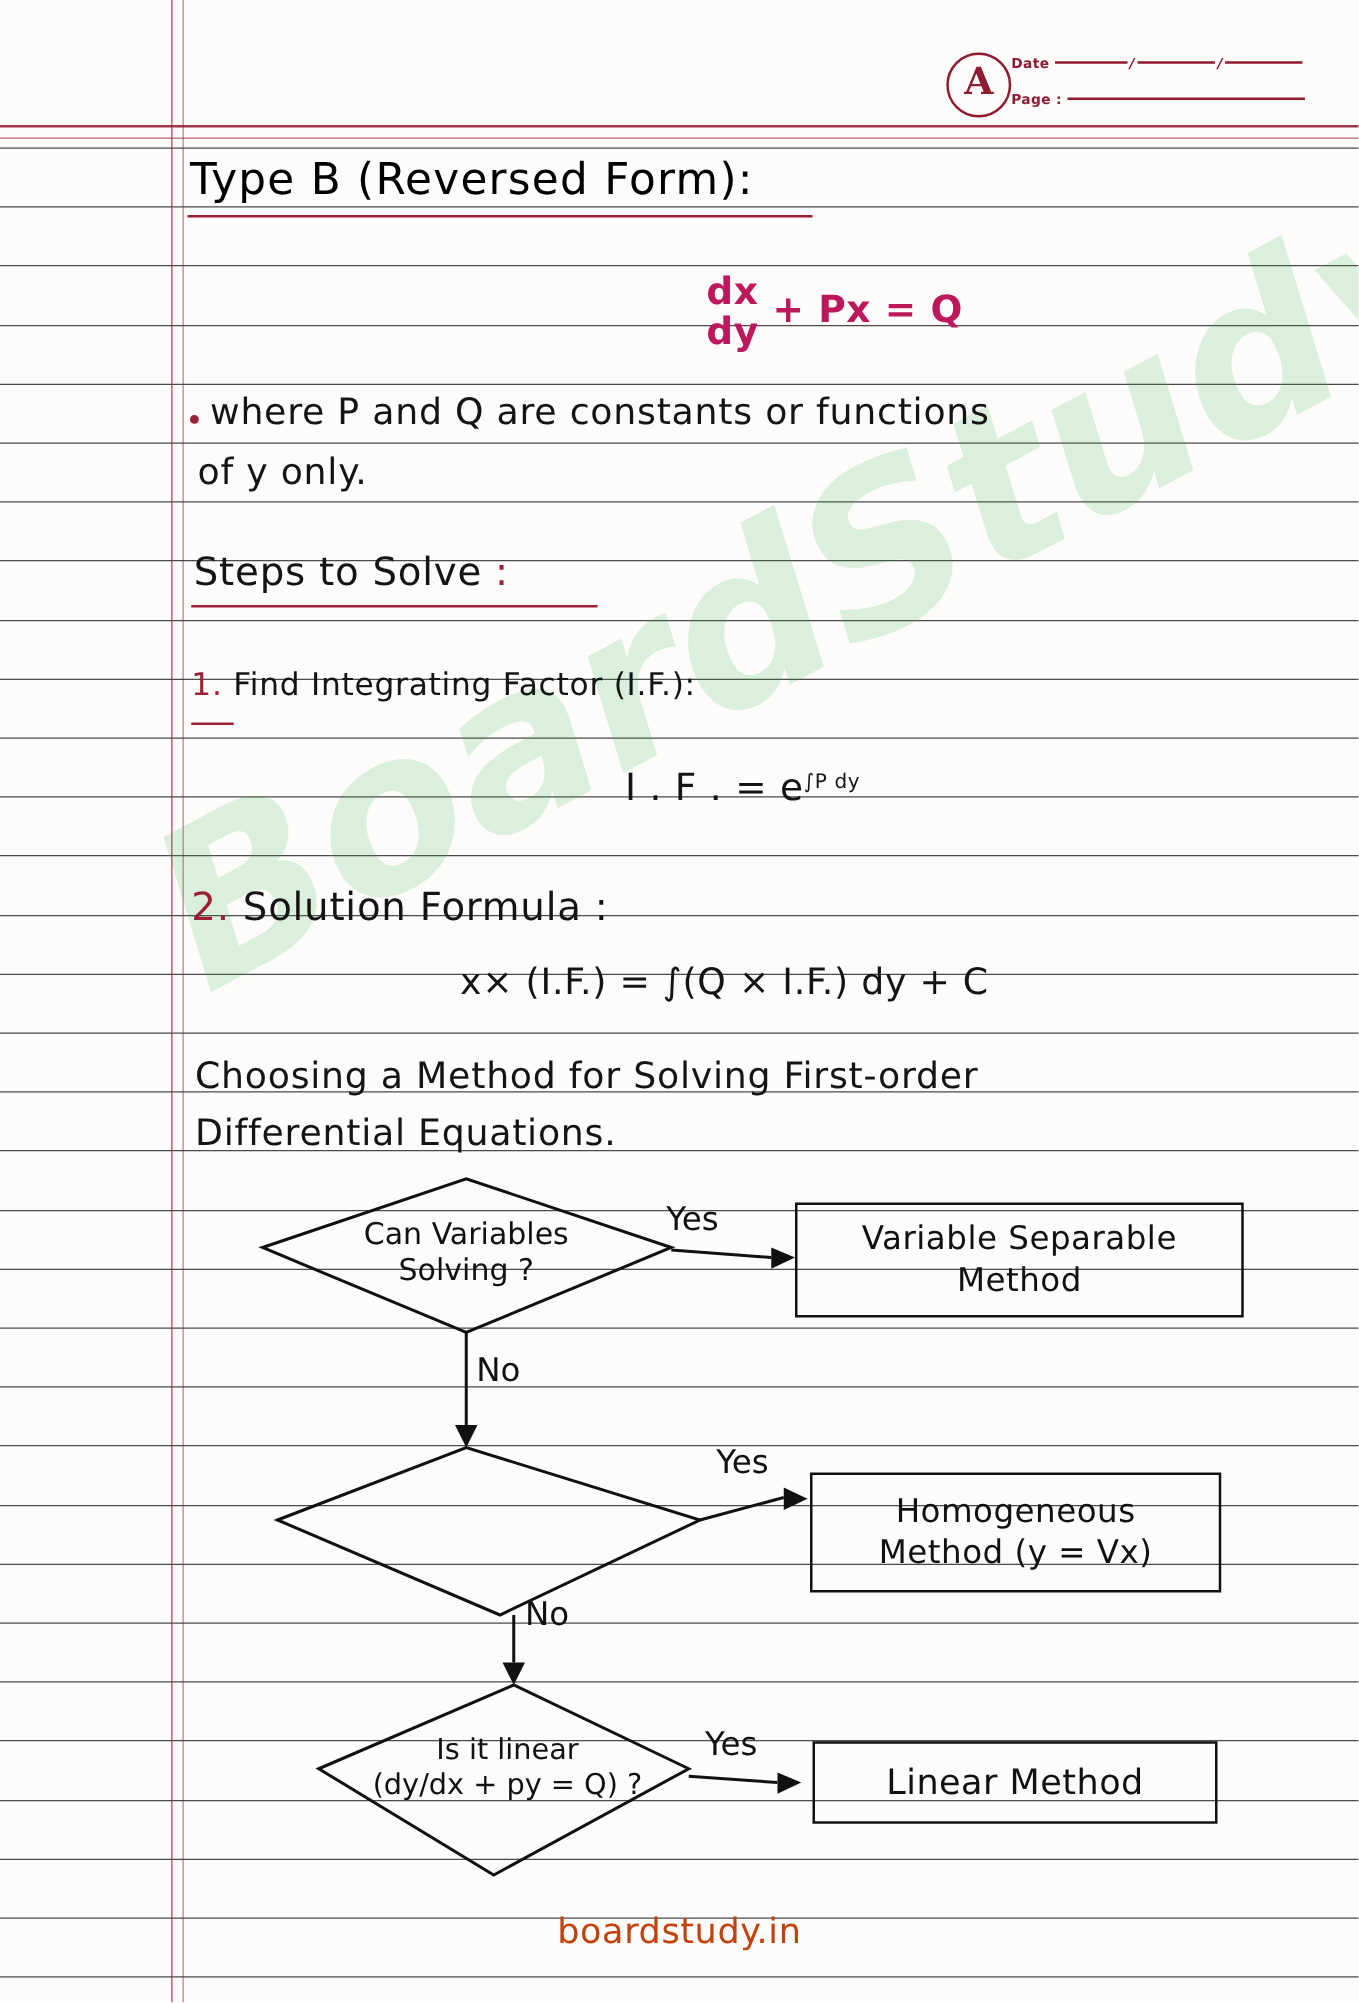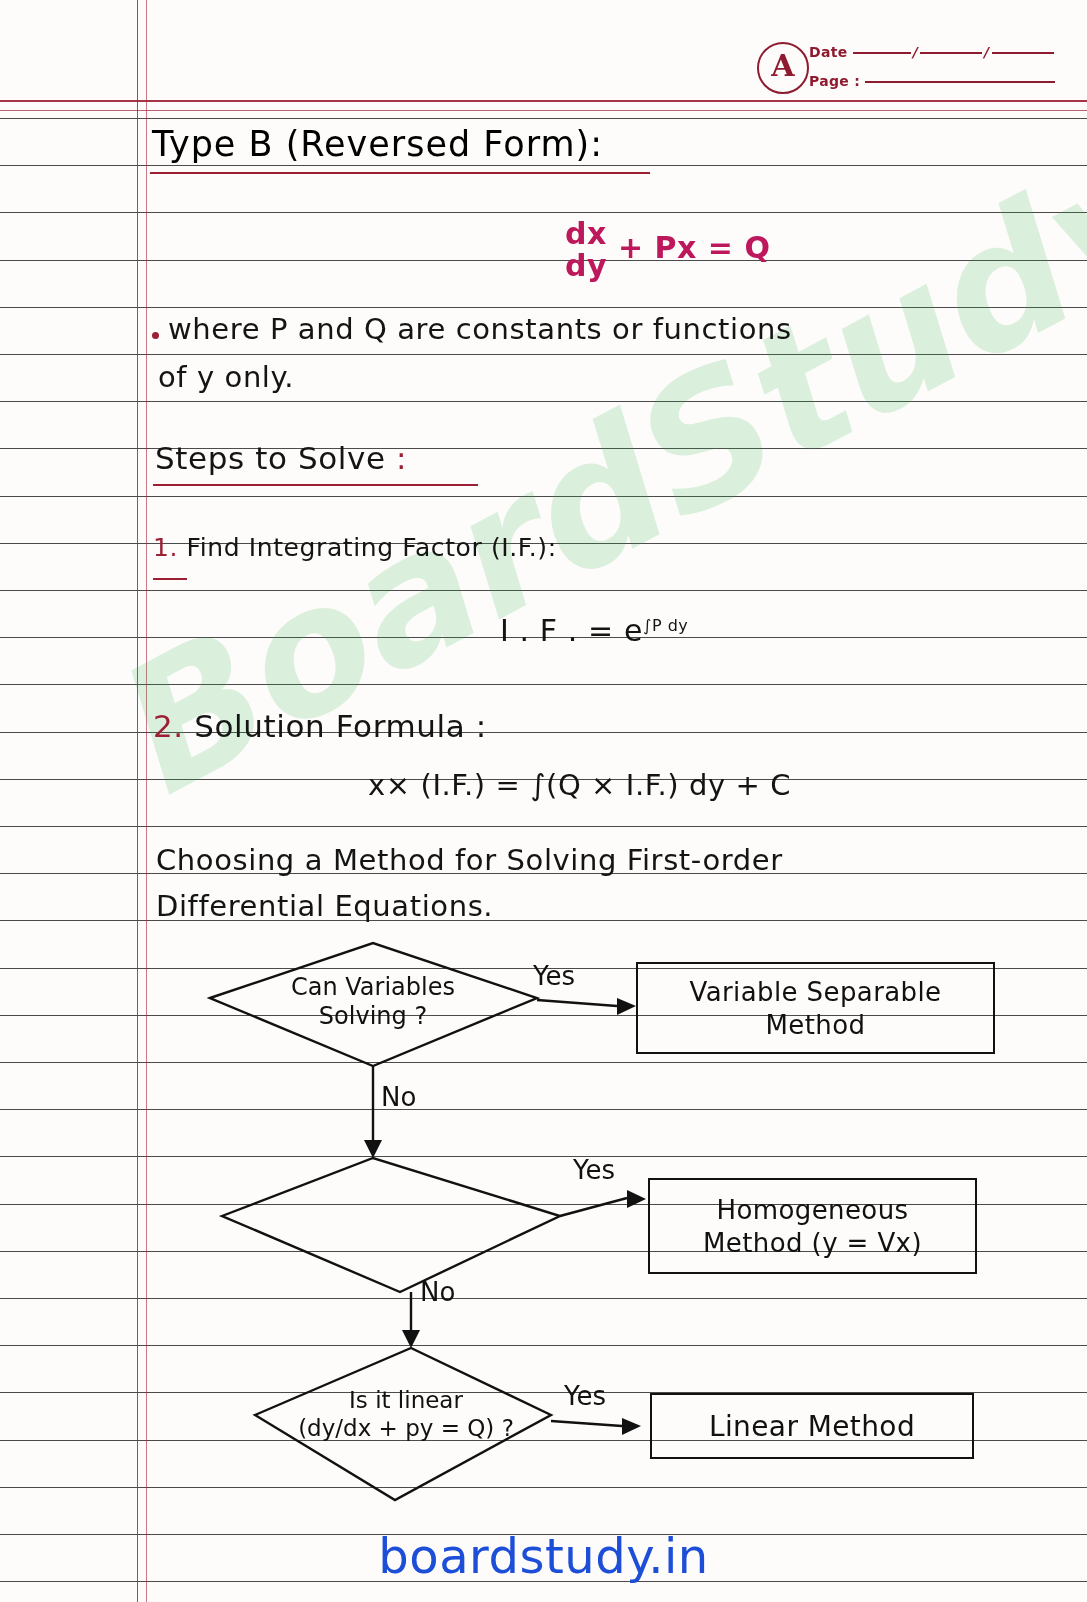--- a/index.html
+++ b/index.html
@@ -70,21 +70,21 @@
     font-size: 30px;
     line-height: 44px;
     text-align: center;
     color: #8e1b2f;
   }
   .stamp-row {
     position: absolute;
     left: 52px;
     font-family: "DejaVu Sans", sans-serif;
     font-weight: bold;
-    font-size: 14px;
+    font-size: 11px;
     letter-spacing: .3px;
     white-space: nowrap;
   }
   .stamp-row.r1 { top: 6px; }
   .stamp-row.r2 { top: 35px; }
   .stamp-rule {
     display: inline-block;
     border-bottom: 2px solid #8e1b2f;
     vertical-align: 3px;
   }
@@ -229,22 +229,22 @@
     white-space: nowrap;
     pointer-events: none;
   }
   .footer-brand {
     position: absolute;
     left: 0;
     top: 1528px;
     width: 1087px;
     text-align: center;
     font-family: "DejaVu Sans", sans-serif;
-    font-size: 48px;
-    color: #1d4ed8;
+    font-size: 28px;
+    color: #c2410c;
     letter-spacing: .5px;
   }
 </style>
 </head>
 <body>
 
 <div class="page">
 
   <div class="rules" id="rules">
       <div class="rule-line" style="top: 118px;"></div>

